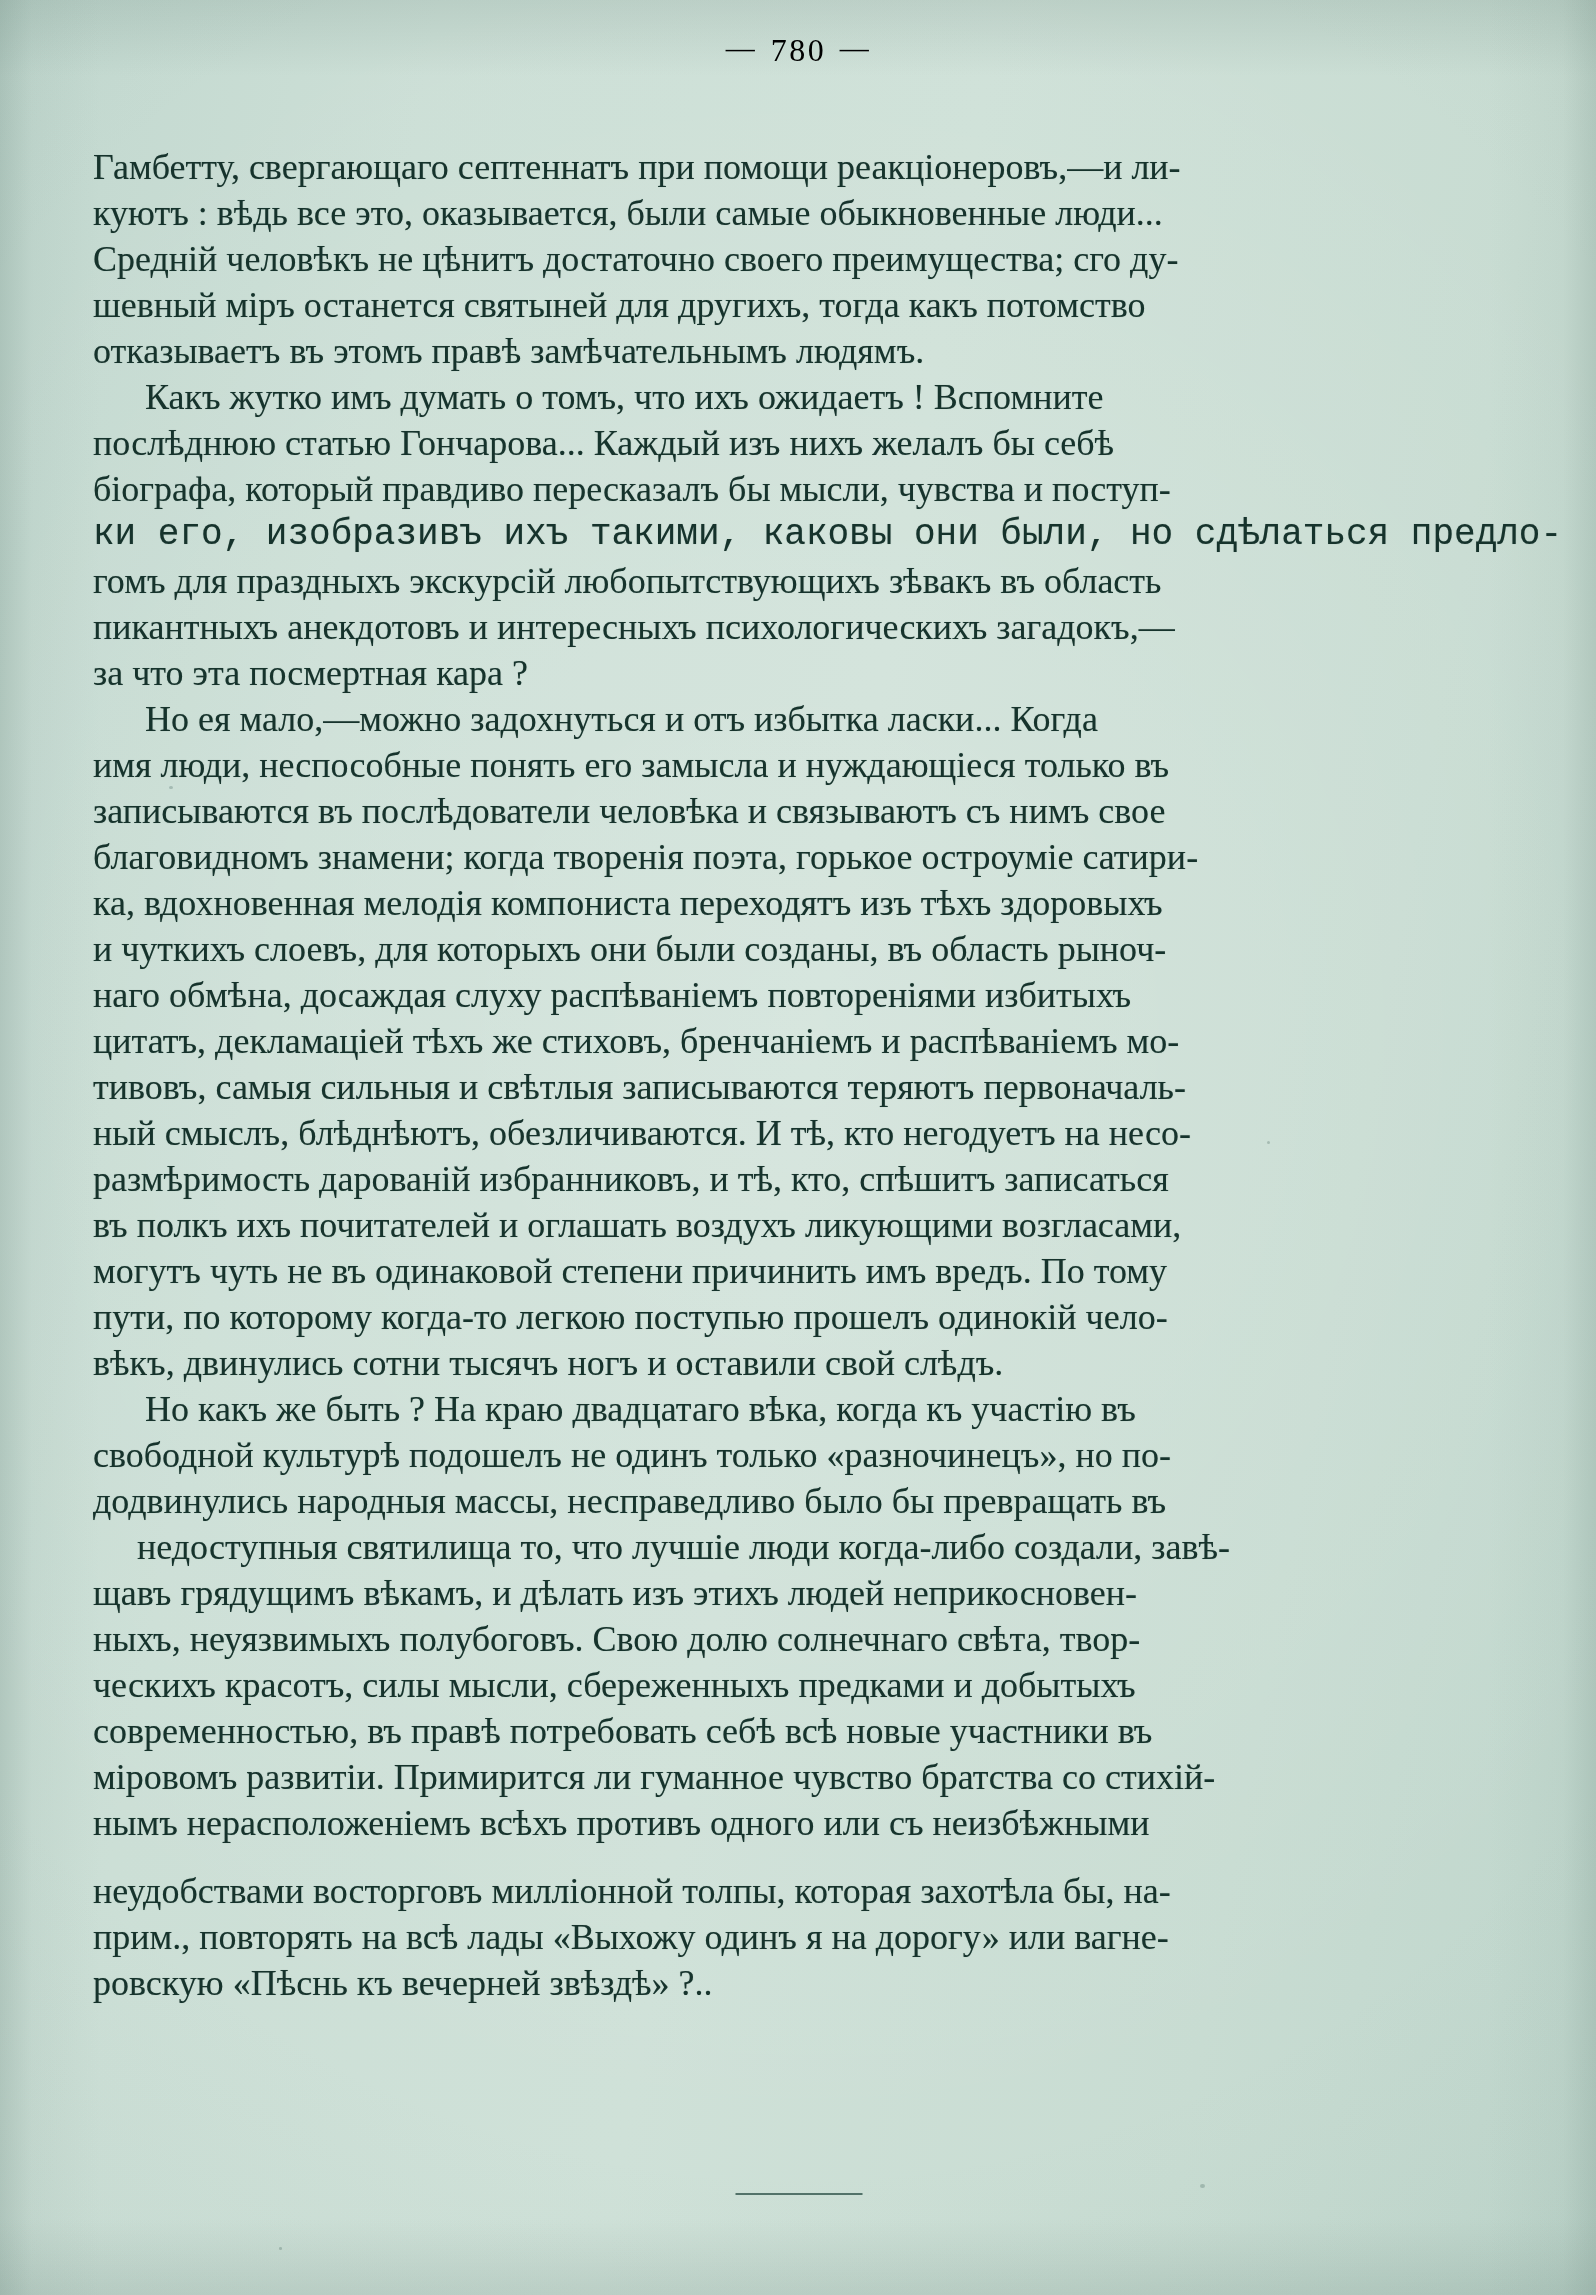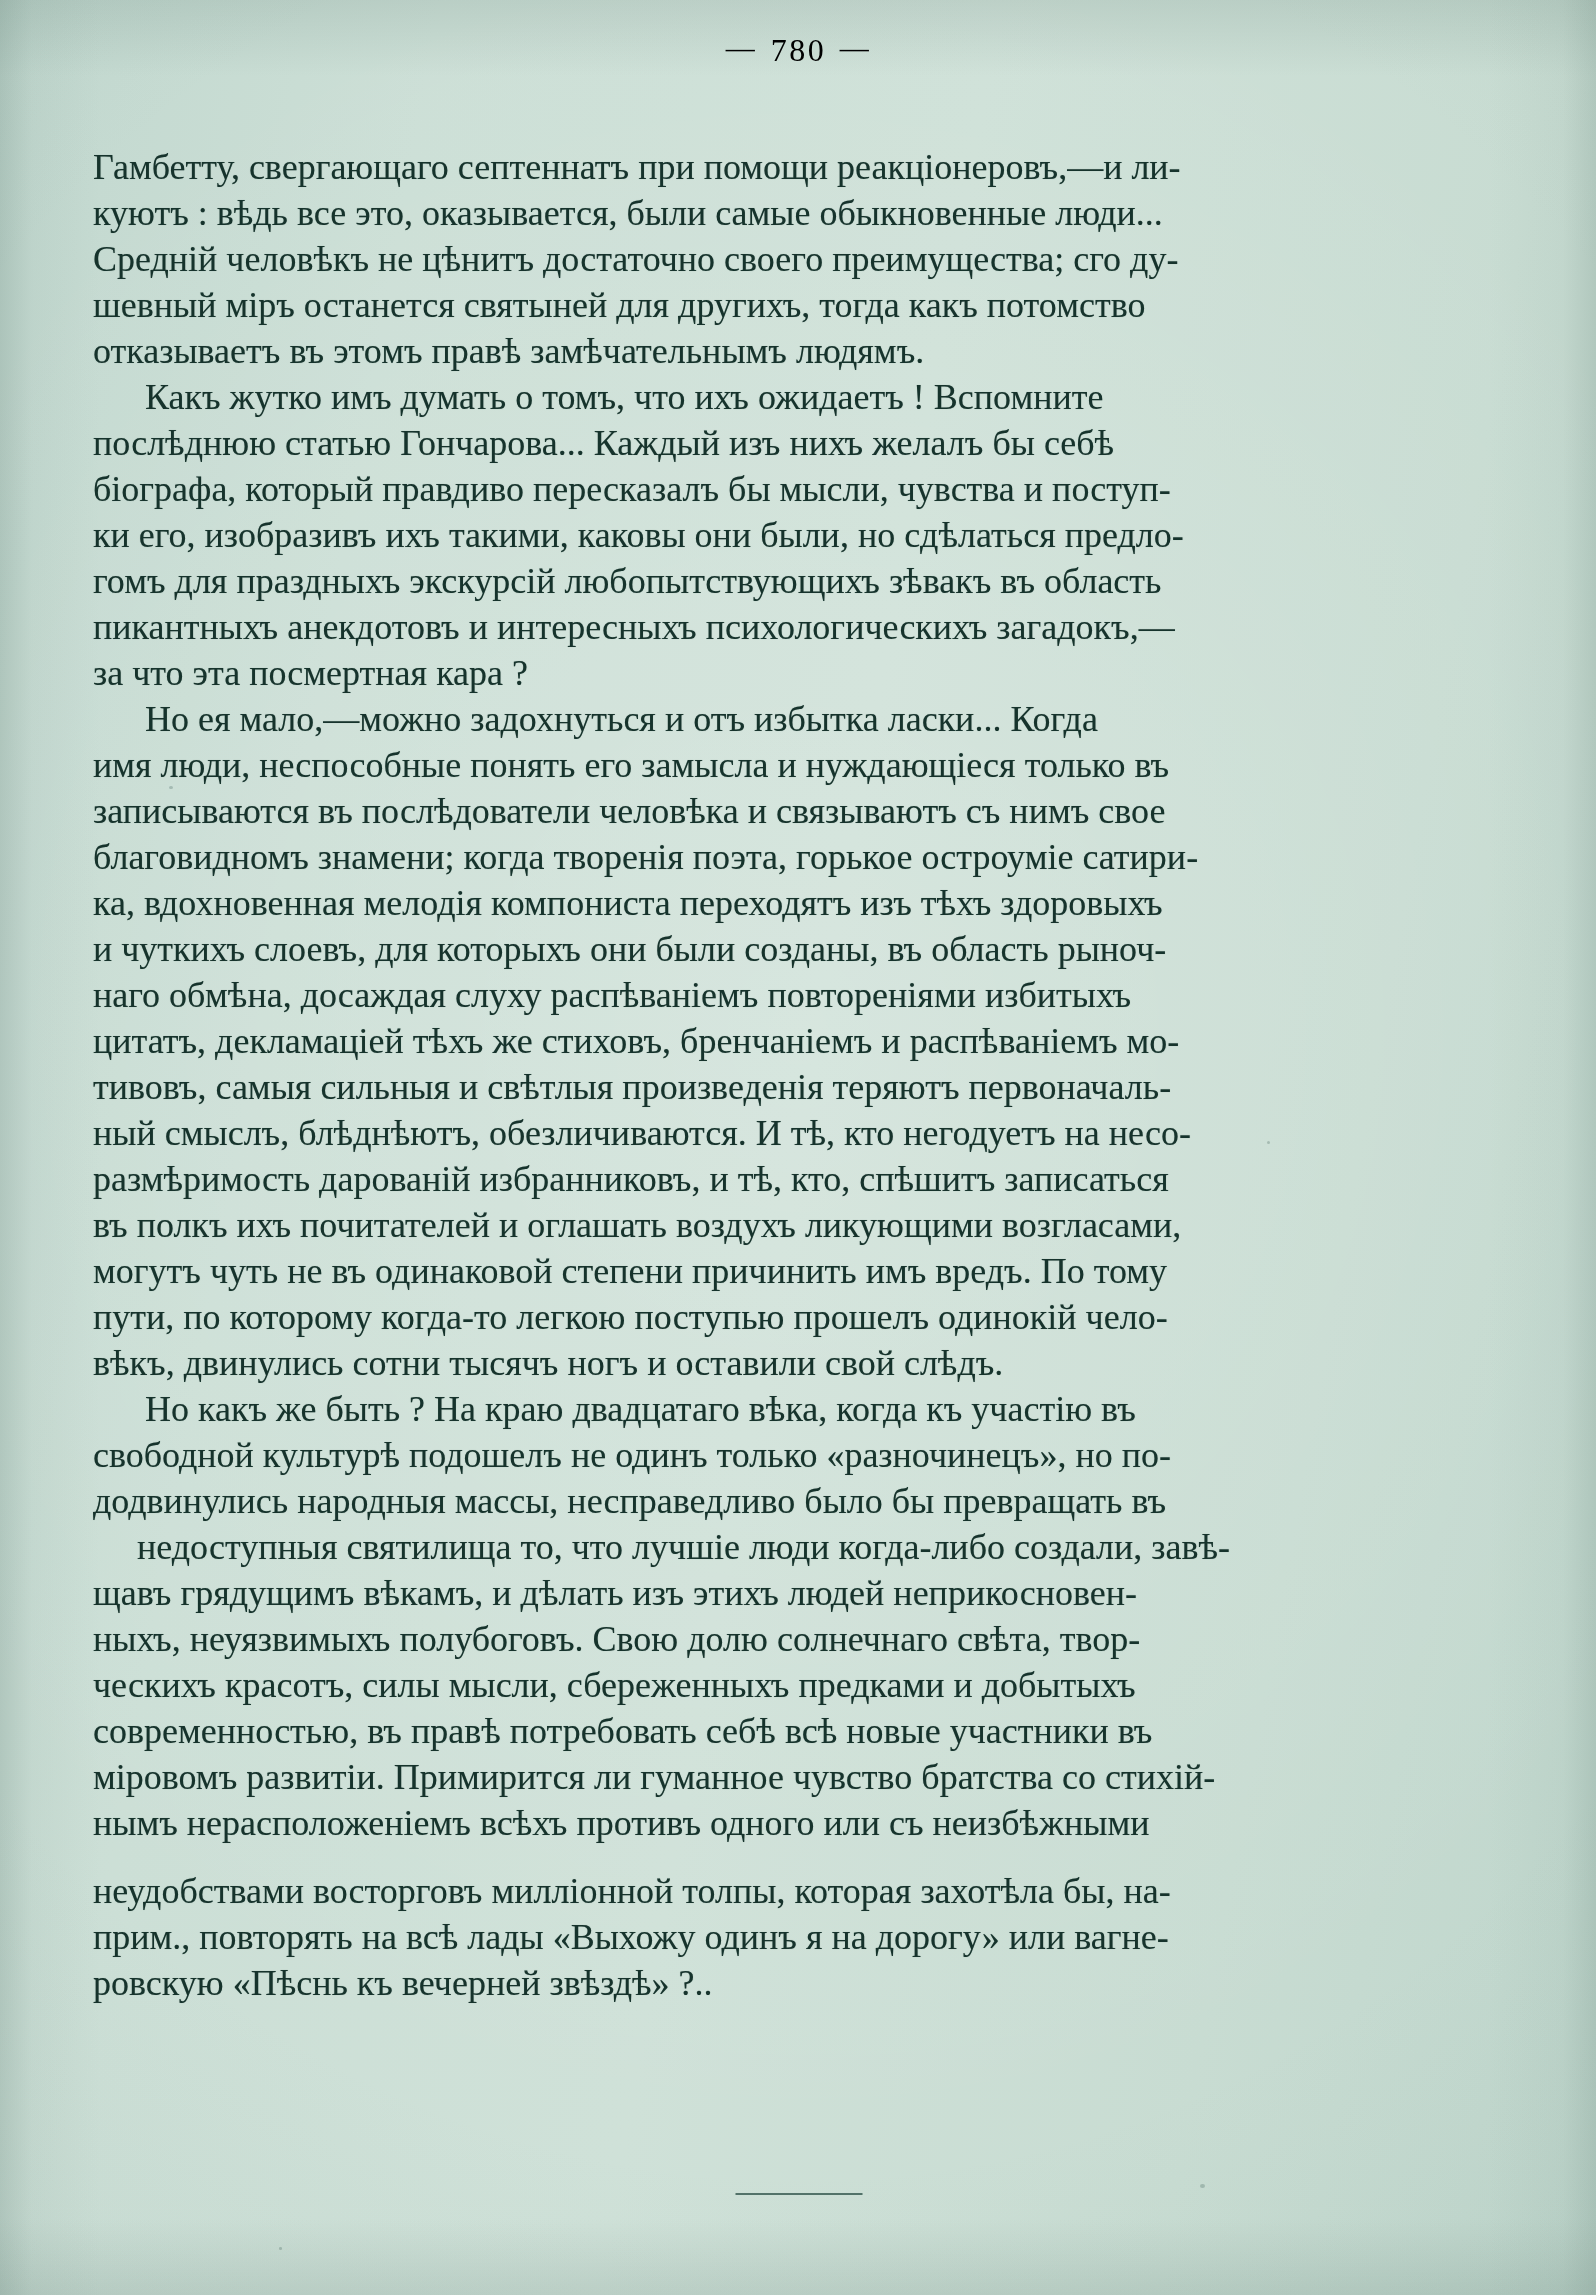--- a/index.html
+++ b/index.html
@@ -116,36 +116,36 @@
       <span class="line" style="word-spacing: 0px;">куютъ : вѣдь все это, оказывается, были самые обыкновенные люди...</span>
       <span class="line" style="word-spacing: 0px;">Средній человѣкъ не цѣнитъ достаточно своего преимущества; сго ду-</span>
       <span class="line" style="word-spacing: 0px;">шевный міръ останется святыней для другихъ, тогда какъ потомство</span>
       <span class="line" style="word-spacing: normal; transform: none;">отказываетъ въ этомъ правѣ замѣчательнымъ людямъ.</span>
     </p>
 
     <p>
       <span class="line" style="text-indent: 52px; word-spacing: 0px;">Какъ жутко имъ думать о томъ, что ихъ ожидаетъ ! Вспомните</span>
       <span class="line" style="word-spacing: 0px;">послѣднюю статью Гончарова... Каждый изъ нихъ желалъ бы себѣ</span>
       <span class="line" style="word-spacing: 0px;">біографа, который правдиво пересказалъ бы мысли, чувства и поступ-</span>
-      <span class="line" style="word-spacing: 0px;">ки его, изобразивъ ихъ такими, каковы они были, но сдѣлаться предло-</span>
+      <span class="line" style="word-spacing: 0px; font-family: Liberation Mono, monospace;">ки его, изобразивъ ихъ такими, каковы они были, но сдѣлаться предло-</span>
       <span class="line" style="word-spacing: 0px;">гомъ для праздныхъ экскурсій любопытствующихъ зѣвакъ въ область</span>
       <span class="line" style="word-spacing: 0px;">пикантныхъ анекдотовъ и интересныхъ психологическихъ загадокъ,—</span>
       <span class="line" style="word-spacing: normal; transform: none;">за что эта посмертная кара ?</span>
     </p>
 
     <p>
       <span class="line" style="text-indent: 52px; word-spacing: 0px;">Но ея мало,—можно задохнуться и отъ избытка ласки... Когда</span>
       <span class="line" style="word-spacing: 0px;">имя люди, неспособные понять его замысла и нуждающіеся только въ</span>
       <span class="line" style="word-spacing: 0px;">записываются въ послѣдователи человѣка и связываютъ съ нимъ свое</span>
       <span class="line" style="word-spacing: 0px;">благовидномъ знамени; когда творенія поэта, горькое остроуміе сатири-</span>
       <span class="line" style="word-spacing: 0px;">ка, вдохновенная мелодія компониста переходятъ изъ тѣхъ здоровыхъ</span>
       <span class="line" style="word-spacing: 0px;">и чуткихъ слоевъ, для которыхъ они были созданы, въ область рыноч-</span>
       <span class="line" style="word-spacing: 0px;">наго обмѣна, досаждая слуху распѣваніемъ повтореніями избитыхъ</span>
       <span class="line" style="word-spacing: 0px;">цитатъ, декламаціей тѣхъ же стиховъ, бренчаніемъ и распѣваніемъ мо-</span>
-      <span class="line" style="word-spacing: 0px;">тивовъ, самыя сильныя и свѣтлыя произведенія теряютъ первоначаль-</span>
+      <span class="line" style="word-spacing: 0px;">тивовъ, самыя сильныя и свѣтлыя записываются теряютъ первоначаль-</span>
       <span class="line" style="word-spacing: 0px;">ный смыслъ, блѣднѣютъ, обезличиваются. И тѣ, кто негодуетъ на несо-</span>
       <span class="line" style="word-spacing: 0px;">размѣримость дарованій избранниковъ, и тѣ, кто, спѣшитъ записаться</span>
       <span class="line" style="word-spacing: 0px;">въ полкъ ихъ почитателей и оглашать воздухъ ликующими возгласами,</span>
       <span class="line" style="word-spacing: 0px;">могутъ чуть не въ одинаковой степени причинить имъ вредъ. По тому</span>
       <span class="line" style="word-spacing: 0px;">пути, по которому когда-то легкою поступью прошелъ одинокій чело-</span>
       <span class="line" style="word-spacing: normal; transform: none;">вѣкъ, двинулись сотни тысячъ ногъ и оставили свой слѣдъ.</span>
     </p>
 
     <p>
       <span class="line" style="text-indent: 52px; word-spacing: 0px;">Но какъ же быть ? На краю двадцатаго вѣка, когда къ участію въ</span>

